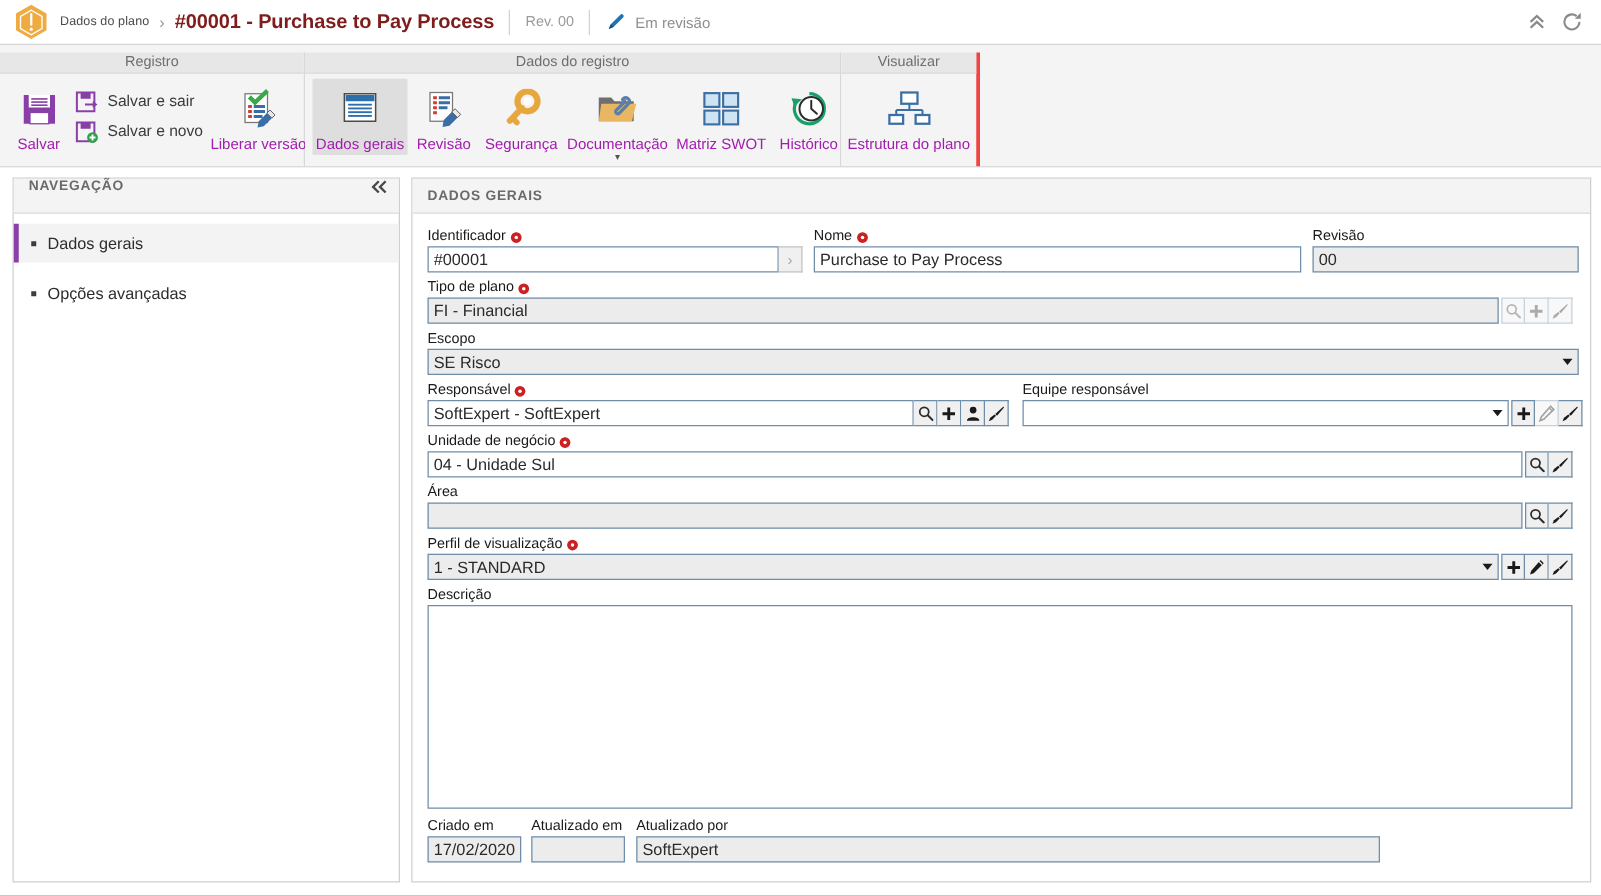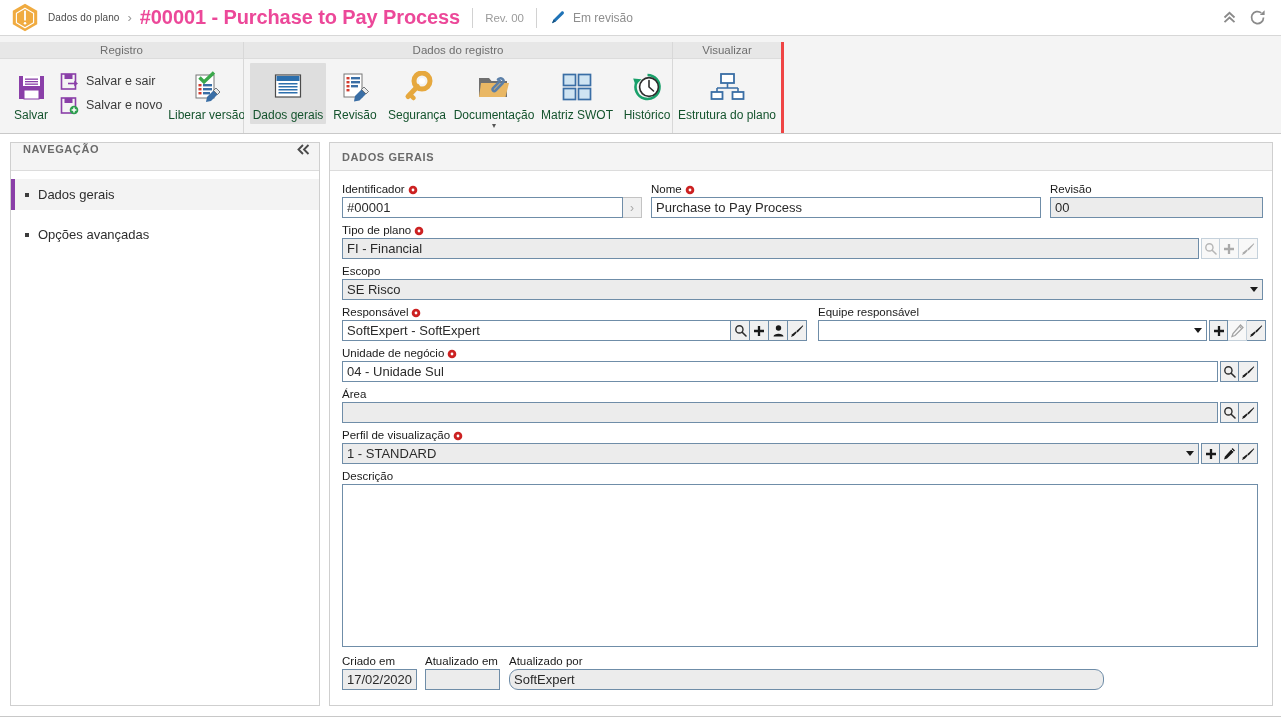--- a/index.html
+++ b/index.html
@@ -30,21 +30,21 @@
     margin-right: 10px;
   }
   .hex-badge svg { display:block; }
   .crumb-root {
     font-size: 10px; color: #4a4a4a; letter-spacing: .1px;
   }
   .crumb-sep {
     color: #9a9a9a; font-size: 13px; margin: 0 8px; font-weight: normal;
   }
   .crumb-title {
-    font-size: 20px; font-weight: bold; color: #ec4899; letter-spacing: -.1px;
+    font-size: 16px; font-weight: bold; color: #7f1d1d; letter-spacing: -.1px;
   }
   .vline {
     width: 1px; height: 20px; background: #d2d2d2; margin: 0 12px;
   }
   .rev-text { font-size: 11.5px; color: #9b9b9b; }
   .status-wrap { display: flex; align-items: center; }
   .pen-icon { margin-right: 7px; display: flex; align-items: center;}
   .status-text { font-size: 12px; color: #8e8e8e; }
   .titlebar-spacer { flex: 1 1 auto; }
   .tb-icon {
@@ -77,21 +77,21 @@
     padding: 4px 6px 0 6px;
   }
   .rbtn {
     display: flex; flex-direction: column; align-items: center;
     justify-content: flex-start;
     padding: 4px 7px 2px 7px; cursor: pointer;
     min-width: 52px; border-radius: 1px;
   }
   .rbtn.active { background: #dedede; }
   .rbtn .ico { height: 40px; display: flex; align-items: center; justify-content: center; }
-  .rbtn .lbl { font-size: 12px; color: #14532d; white-space: nowrap; margin-top: 1px; }
+  .rbtn .lbl { font-size: 12px; color: #a21caf; white-space: nowrap; margin-top: 1px; }
   .rbtn .caret { font-size: 8px; color: #555; line-height: 6px; margin-top: 1px;}
 
   .stack-btns { display: flex; flex-direction: column; justify-content: center;
                 padding-top: 6px; }
   .sbtn { display:flex; align-items:center; cursor:pointer; padding: 2px 6px 2px 2px; }
   .sbtn .ico { width: 22px; height: 20px; display:flex; align-items:center; justify-content:center; margin-right: 6px;}
   .sbtn .lbl { font-size: 12.5px; color: #3b3b3b; white-space: nowrap; }
 
   
   .content {
@@ -708,20 +708,20 @@
           <div class="col" style="width:75px; margin-left:8px">
             <span class="fld-label">
               <span>Atualizado em</span>
             </span>
             <input class="inp ro" readonly="" style="width: 75px;" value="">
           </div>
           <div class="col" style="width:748px; margin-left:9px">
             <span class="fld-label">
               <span>Atualizado por</span>
             </span>
-            <input class="inp ro" readonly="" style="width: 595px; border-radius: 9px;" value="SoftExpert">
+            <input class="inp ro" readonly="" style="width: 595px;" value="SoftExpert">
           </div>
         </div>
 
       </div>
     </div>
   </div>
 </div>
 
 </body></html>

